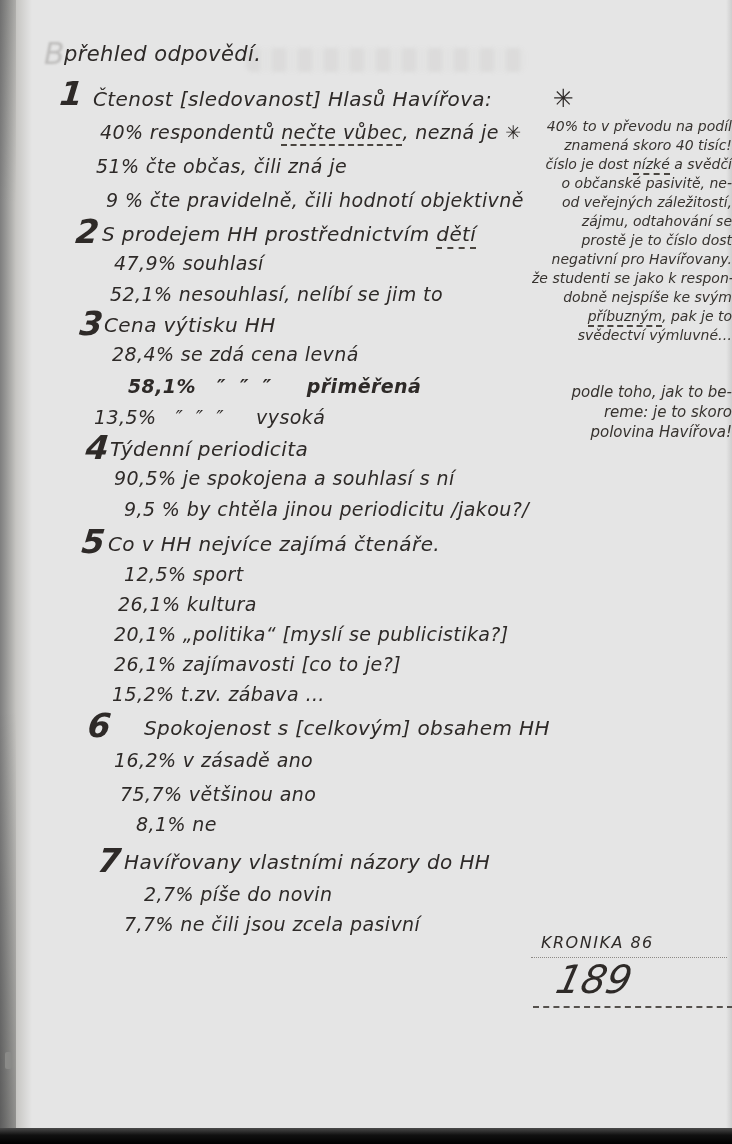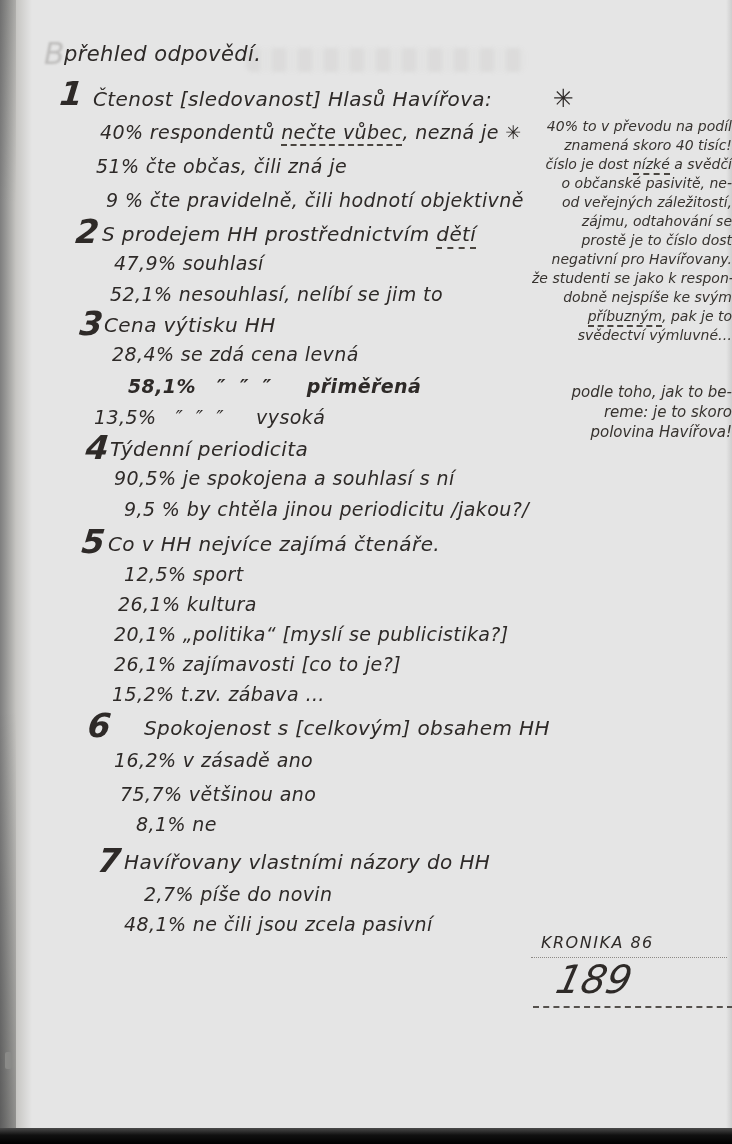--- a/index.html
+++ b/index.html
@@ -89,21 +89,21 @@
 
   <div class="hw sec-num" style="left:88px;top:706px;">6</div>
   <div class="hw sec-title" style="left:116px;top:716px;margin-left:28px;"><span>Spokojenost s [celkovým] obsahem HH</span><span class="u"></span><span></span></div>
   <div class="hw ln" style="left:114px;top:749px;"><span>16,2% v zásadě ano</span><span class="u"></span><span></span></div>
   <div class="hw ln" style="left:120px;top:783px;"><span>75,7% většinou ano</span><span class="u"></span><span></span></div>
   <div class="hw ln" style="left:136px;top:813px;"><span>8,1% ne</span><span class="u"></span><span></span></div>
 
   <div class="hw sec-num" style="left:98px;top:841px;">7</div>
   <div class="hw sec-title" style="left:124px;top:850px;"><span>Havířovany vlastními názory do HH</span><span class="u"></span><span></span></div>
   <div class="hw ln" style="left:144px;top:883px;"><span>2,7% píše do novin</span><span class="u"></span><span></span></div>
-  <div class="hw ln" style="left:124px;top:913px;"><span>48,1% ne čili jsou zcela pasivní</span><span class="u"></span><span></span></div>
+  <div class="hw ln" style="left:124px;top:913px;"><span>7,7% ne čili jsou zcela pasivní</span><span class="u"></span><span></span></div>
 
   <div class="star" style="left:553px;top:84px;">✳</div>
 
   <div id="note1" class="margin-note">
     <div class="mline"><span>40% to v převodu na podíl</span><span class="u"></span><span></span></div>
     <div class="mline"><span>znamená skoro 40 tisíc!</span><span class="u"></span><span></span></div>
     <div class="mline"><span>číslo je dost </span><span class="u">nízké</span><span> a svědčí</span></div>
     <div class="mline"><span>o občanské pasivitě, ne-</span><span class="u"></span><span></span></div>
     <div class="mline"><span>od veřejných záležitostí,</span><span class="u"></span><span></span></div>
     <div class="mline"><span>zájmu, odtahování se</span><span class="u"></span><span></span></div>

